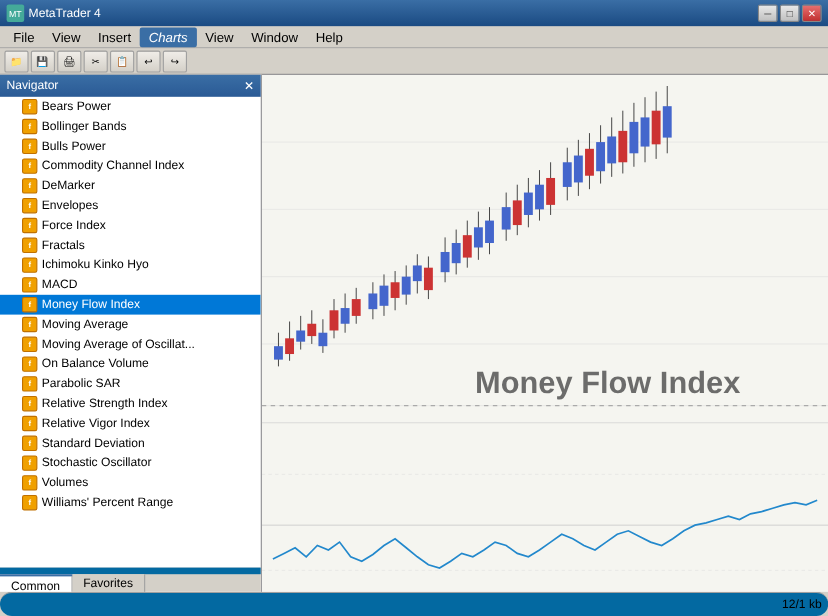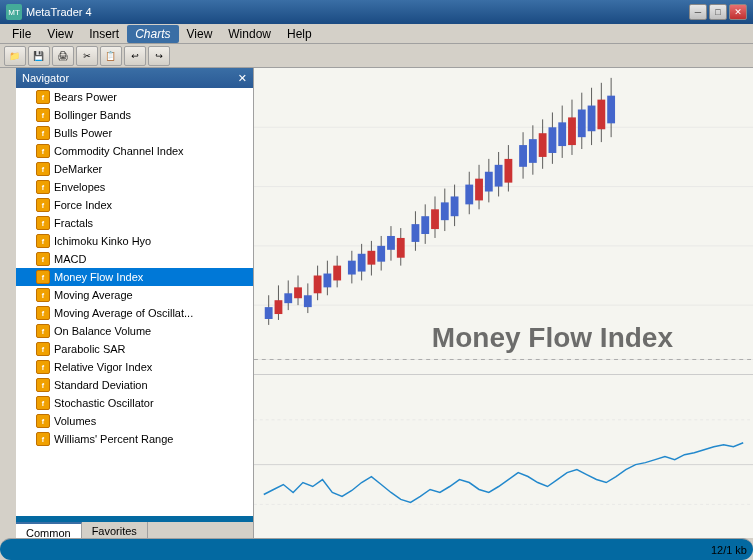--- a/index.html
+++ b/index.html
@@ -39,21 +39,20 @@
       cursor: pointer;
       border-radius: 2px;
       font-size: 12px;
     }
     .menu-item.active { background: #3a6ea5; color: white; font-style: italic; }
 
     
     .main-area {
       display: flex;
       height: calc(560px - 22px - 22px - 24px - 22px);
-      padding-left: 16px;
     }
 
     
     .toolbar {
       background: #d4d0c8;
       height: 24px;
       display: flex;
       align-items: center;
       padding: 0 4px;
       border-bottom: 1px solid #a0a0a0;
@@ -302,20 +301,24 @@
         <div class="nav-item">
           <div class="nav-icon">f</div>
           <span>On Balance Volume</span>
         </div>
         <div class="nav-item">
           <div class="nav-icon">f</div>
           <span>Parabolic SAR</span>
         </div>
         <div class="nav-item">
           <div class="nav-icon">f</div>
+          <span>Relative Strength Index</span>
+        </div>
+        <div class="nav-item">
+          <div class="nav-icon">f</div>
           <span>Relative Vigor Index</span>
         </div>
         <div class="nav-item">
           <div class="nav-icon">f</div>
           <span>Standard Deviation</span>
         </div>
         <div class="nav-item">
           <div class="nav-icon">f</div>
           <span>Stochastic Oscillator</span>
         </div>

